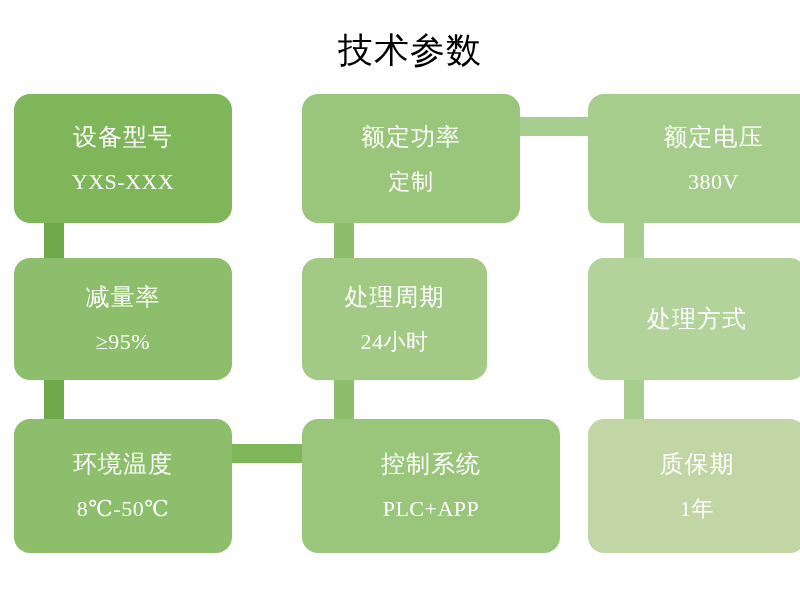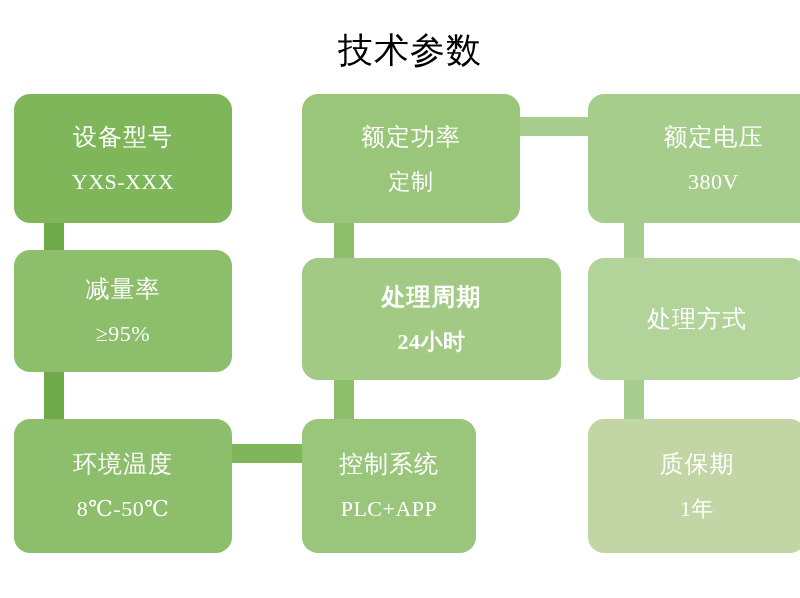--- a/index.html
+++ b/index.html
@@ -91,40 +91,40 @@
   <div class="card" style="left:4px; top:84px; width:218px; height:129px; background:#7FB65A;">
     <div class="lbl">设备型号</div>
     <div class="val">YXS-XXX</div>
   </div>
 
   <div class="card" style="left:578px; top:84px; width:251px; height:129px; background:#A6CD8C;">
     <div class="lbl">额定电压</div>
     <div class="val">380V</div>
   </div>
 
-  <div class="card" style="left:4px; top:240px; width:218px; height:122px; background:#8CBE6B;">
+  <div class="card" style="left:4px; top:248px; width:218px; height:122px; background:#8CBE6B;">
     <div class="lbl">减量率</div>
     <div class="val">≥95%</div>
   </div>
 
-  <div class="card" style="left:292px; top:248px; width:259px; height:122px; background:#A2CA84;font-weight:bold;">
+  <div class="card" style="left:292px; top:248px; width:185px; height:122px; background:#A2CA84;">
     <div class="lbl">处理周期</div>
     <div class="val">24小时</div>
   </div>
 
   <div class="card wide" style="left:578px; top:248px; width:218px; height:122px; background:#B2D49B;gap:44px;">
     <div class="lbl">处理方式</div>
   </div>
 
   <div class="card" style="left:4px; top:409px; width:218px; height:134px; background:#8CBE6B;">
     <div class="lbl">环境温度</div>
     <div class="val">8℃-50℃</div>
   </div>
 
-  <div class="card" style="left:292px; top:409px; width:174px; height:134px; background:#9AC67B;">
+  <div class="card" style="left:292px; top:409px; width:258px; height:134px; background:#9AC67B;">
     <div class="lbl">控制系统</div>
     <div class="val">PLC+APP</div>
   </div>
 
   <div class="card" style="left:578px; top:409px; width:218px; height:134px; background:#C1D6A4;">
     <div class="lbl">质保期</div>
     <div class="val">1年</div>
   </div>
 
 </div>

